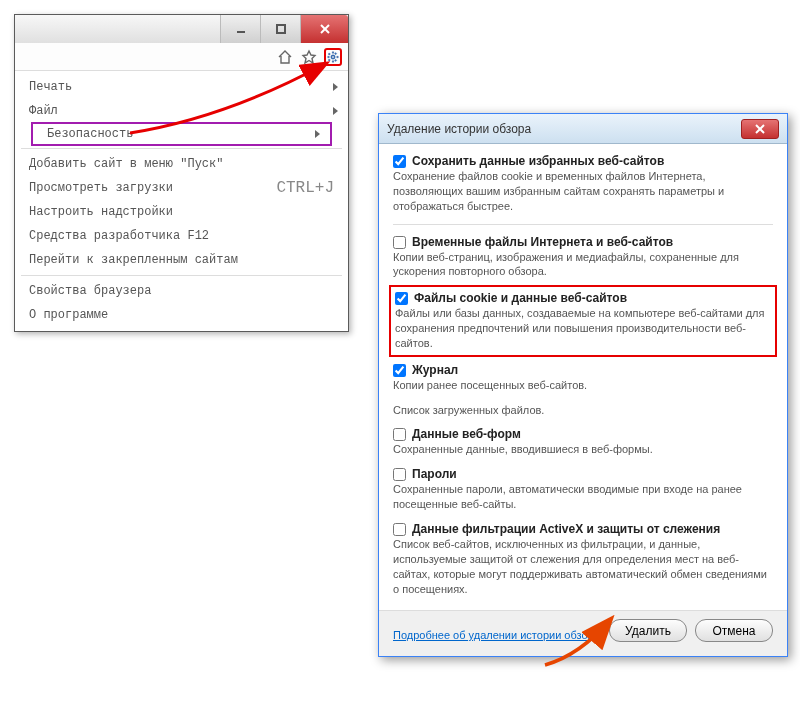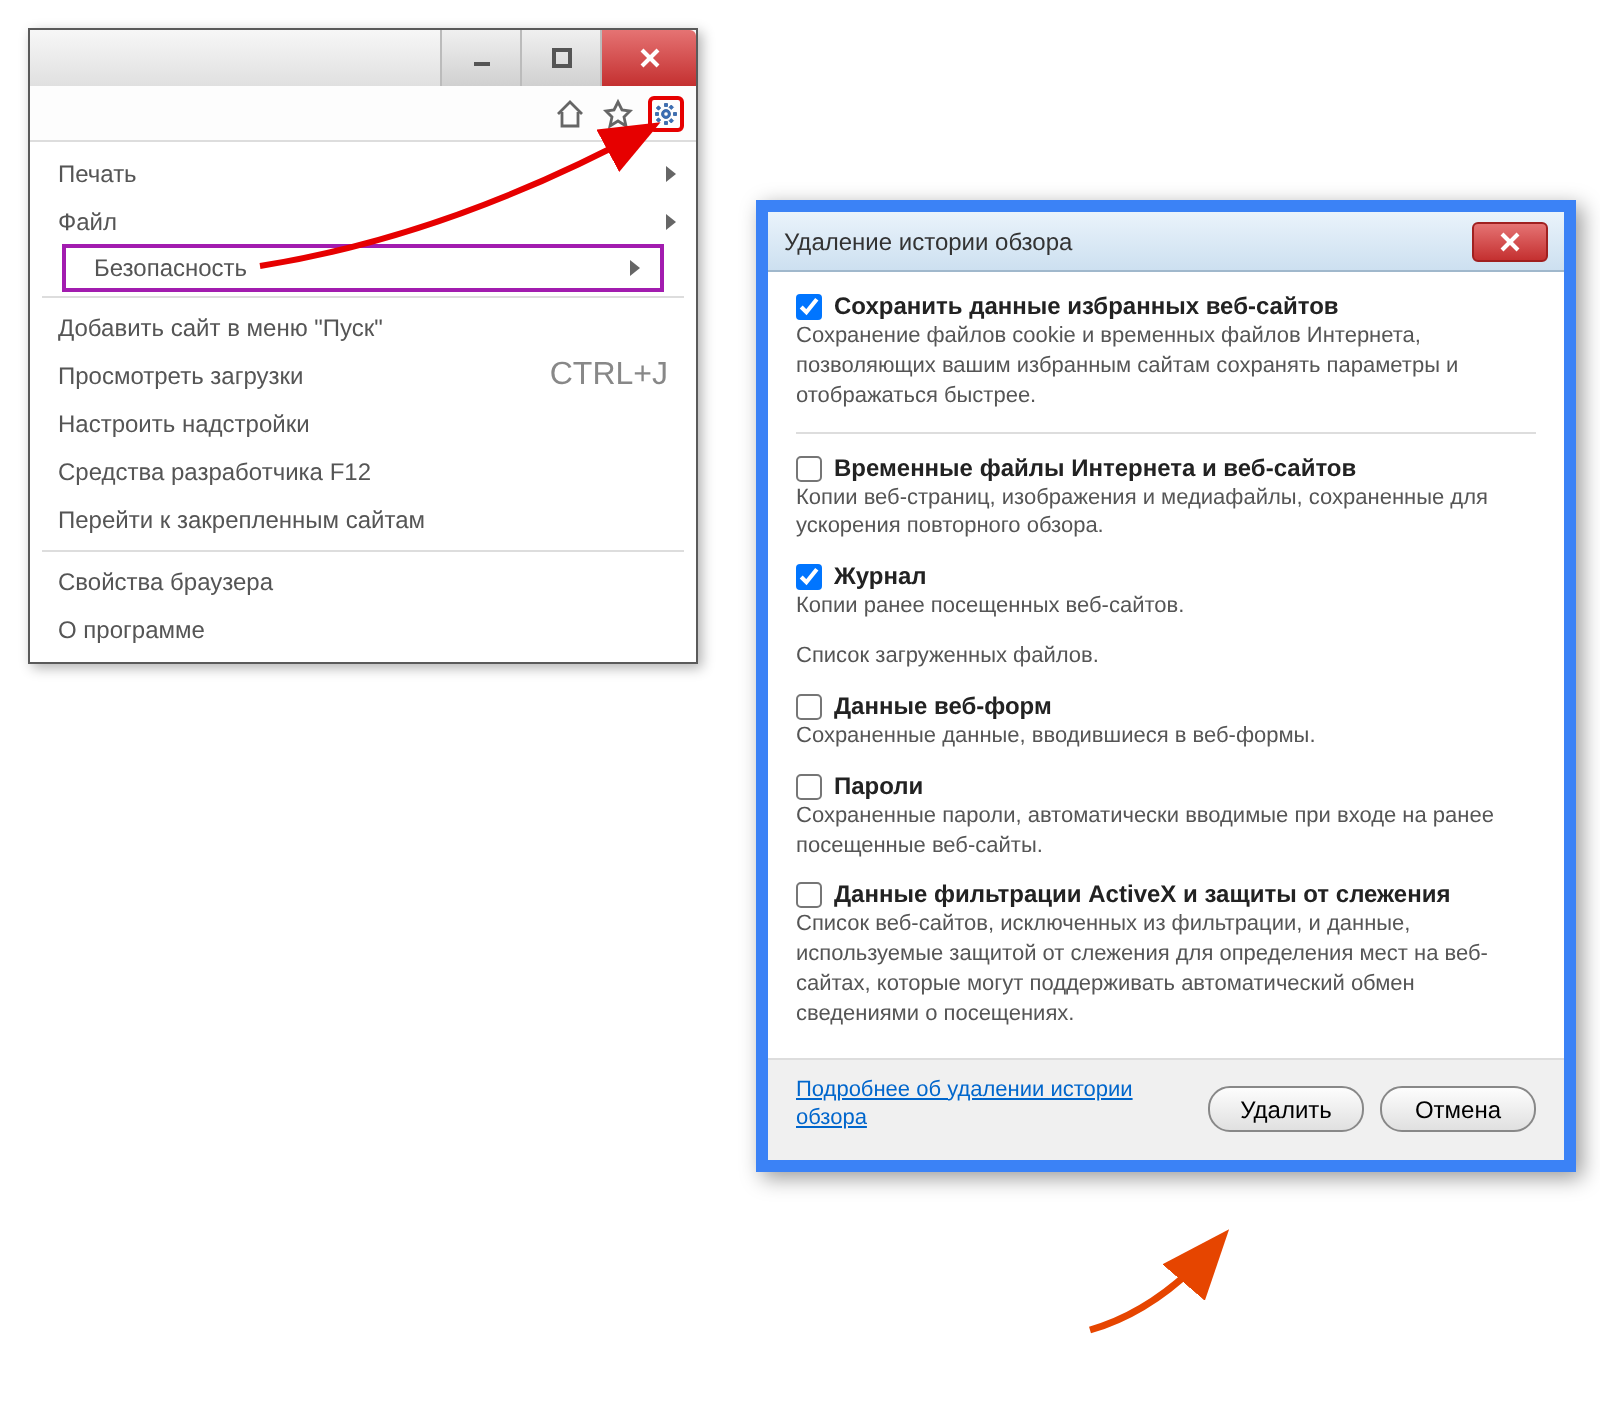--- a/index.html
+++ b/index.html
@@ -13,20 +13,21 @@
     }
     
     .menu-window {
       position: absolute;
       left: 14px;
       top: 14px;
       width: 335px;
       border: 1px solid #5a5a5a;
       background: #fff;
       box-shadow: 2px 2px 6px rgba(0,0,0,0.3);
+      font-family: Liberation Mono, monospace;
     }
     .titlebar {
       height: 28px;
       background: linear-gradient(to bottom, #f7f7f7, #e0e0e0);
       display: flex;
       justify-content: flex-end;
       align-items: stretch;
       padding: 0;
     }
     .win-btn {
@@ -91,23 +92,23 @@
       left: 125px;
       top: 58px;
       width: 210px;
       height: 80px;
       pointer-events: none;
     }
     
     .dialog {
       position: absolute;
       left: 378px;
-      top: 100px;
+      top: 113px;
       width: 410px;
-      border: 6px solid #3b82f6;
+      border: 1px solid #3b82f6;
       box-shadow: 3px 3px 10px rgba(0,0,0,0.4);
       background: #fff;
     }
     .dlg-title {
       height: 30px;
       background: linear-gradient(to bottom, #eaf3fb, #cde0f0);
       display: flex;
       align-items: center;
       padding: 0 8px;
       font-size: 12px;
@@ -288,20 +289,27 @@
     <div class="sep-line"></div>
 
     <div class="chk-row">
       <div class="chk-head">
         <input type="checkbox" style="">
         <span class="title">Временные файлы Интернета и веб-сайтов</span>
       </div>
       <div class="chk-desc">Копии веб-страниц, изображения и медиафайлы, сохраненные для ускорения повторного обзора.</div>
     </div>
 
+    <div class="chk-row hl-red-box">
+      <div class="chk-head">
+        <input type="checkbox" checked="" style="">
+        <span class="title">Файлы cookie и данные веб-сайтов</span>
+      </div>
+      <div class="chk-desc">Файлы или базы данных, создаваемые на компьютере веб-сайтами для сохранения предпочтений или повышения производительности веб-сайтов.</div>
+    </div>
 
     <div class="chk-row">
       <div class="chk-head">
         <input type="checkbox" checked="" style="">
         <span class="title">Журнал</span>
       </div>
       <div class="chk-desc">Копии ранее посещенных веб-сайтов.</div>
     </div>
 
     <div class="chk-row">

